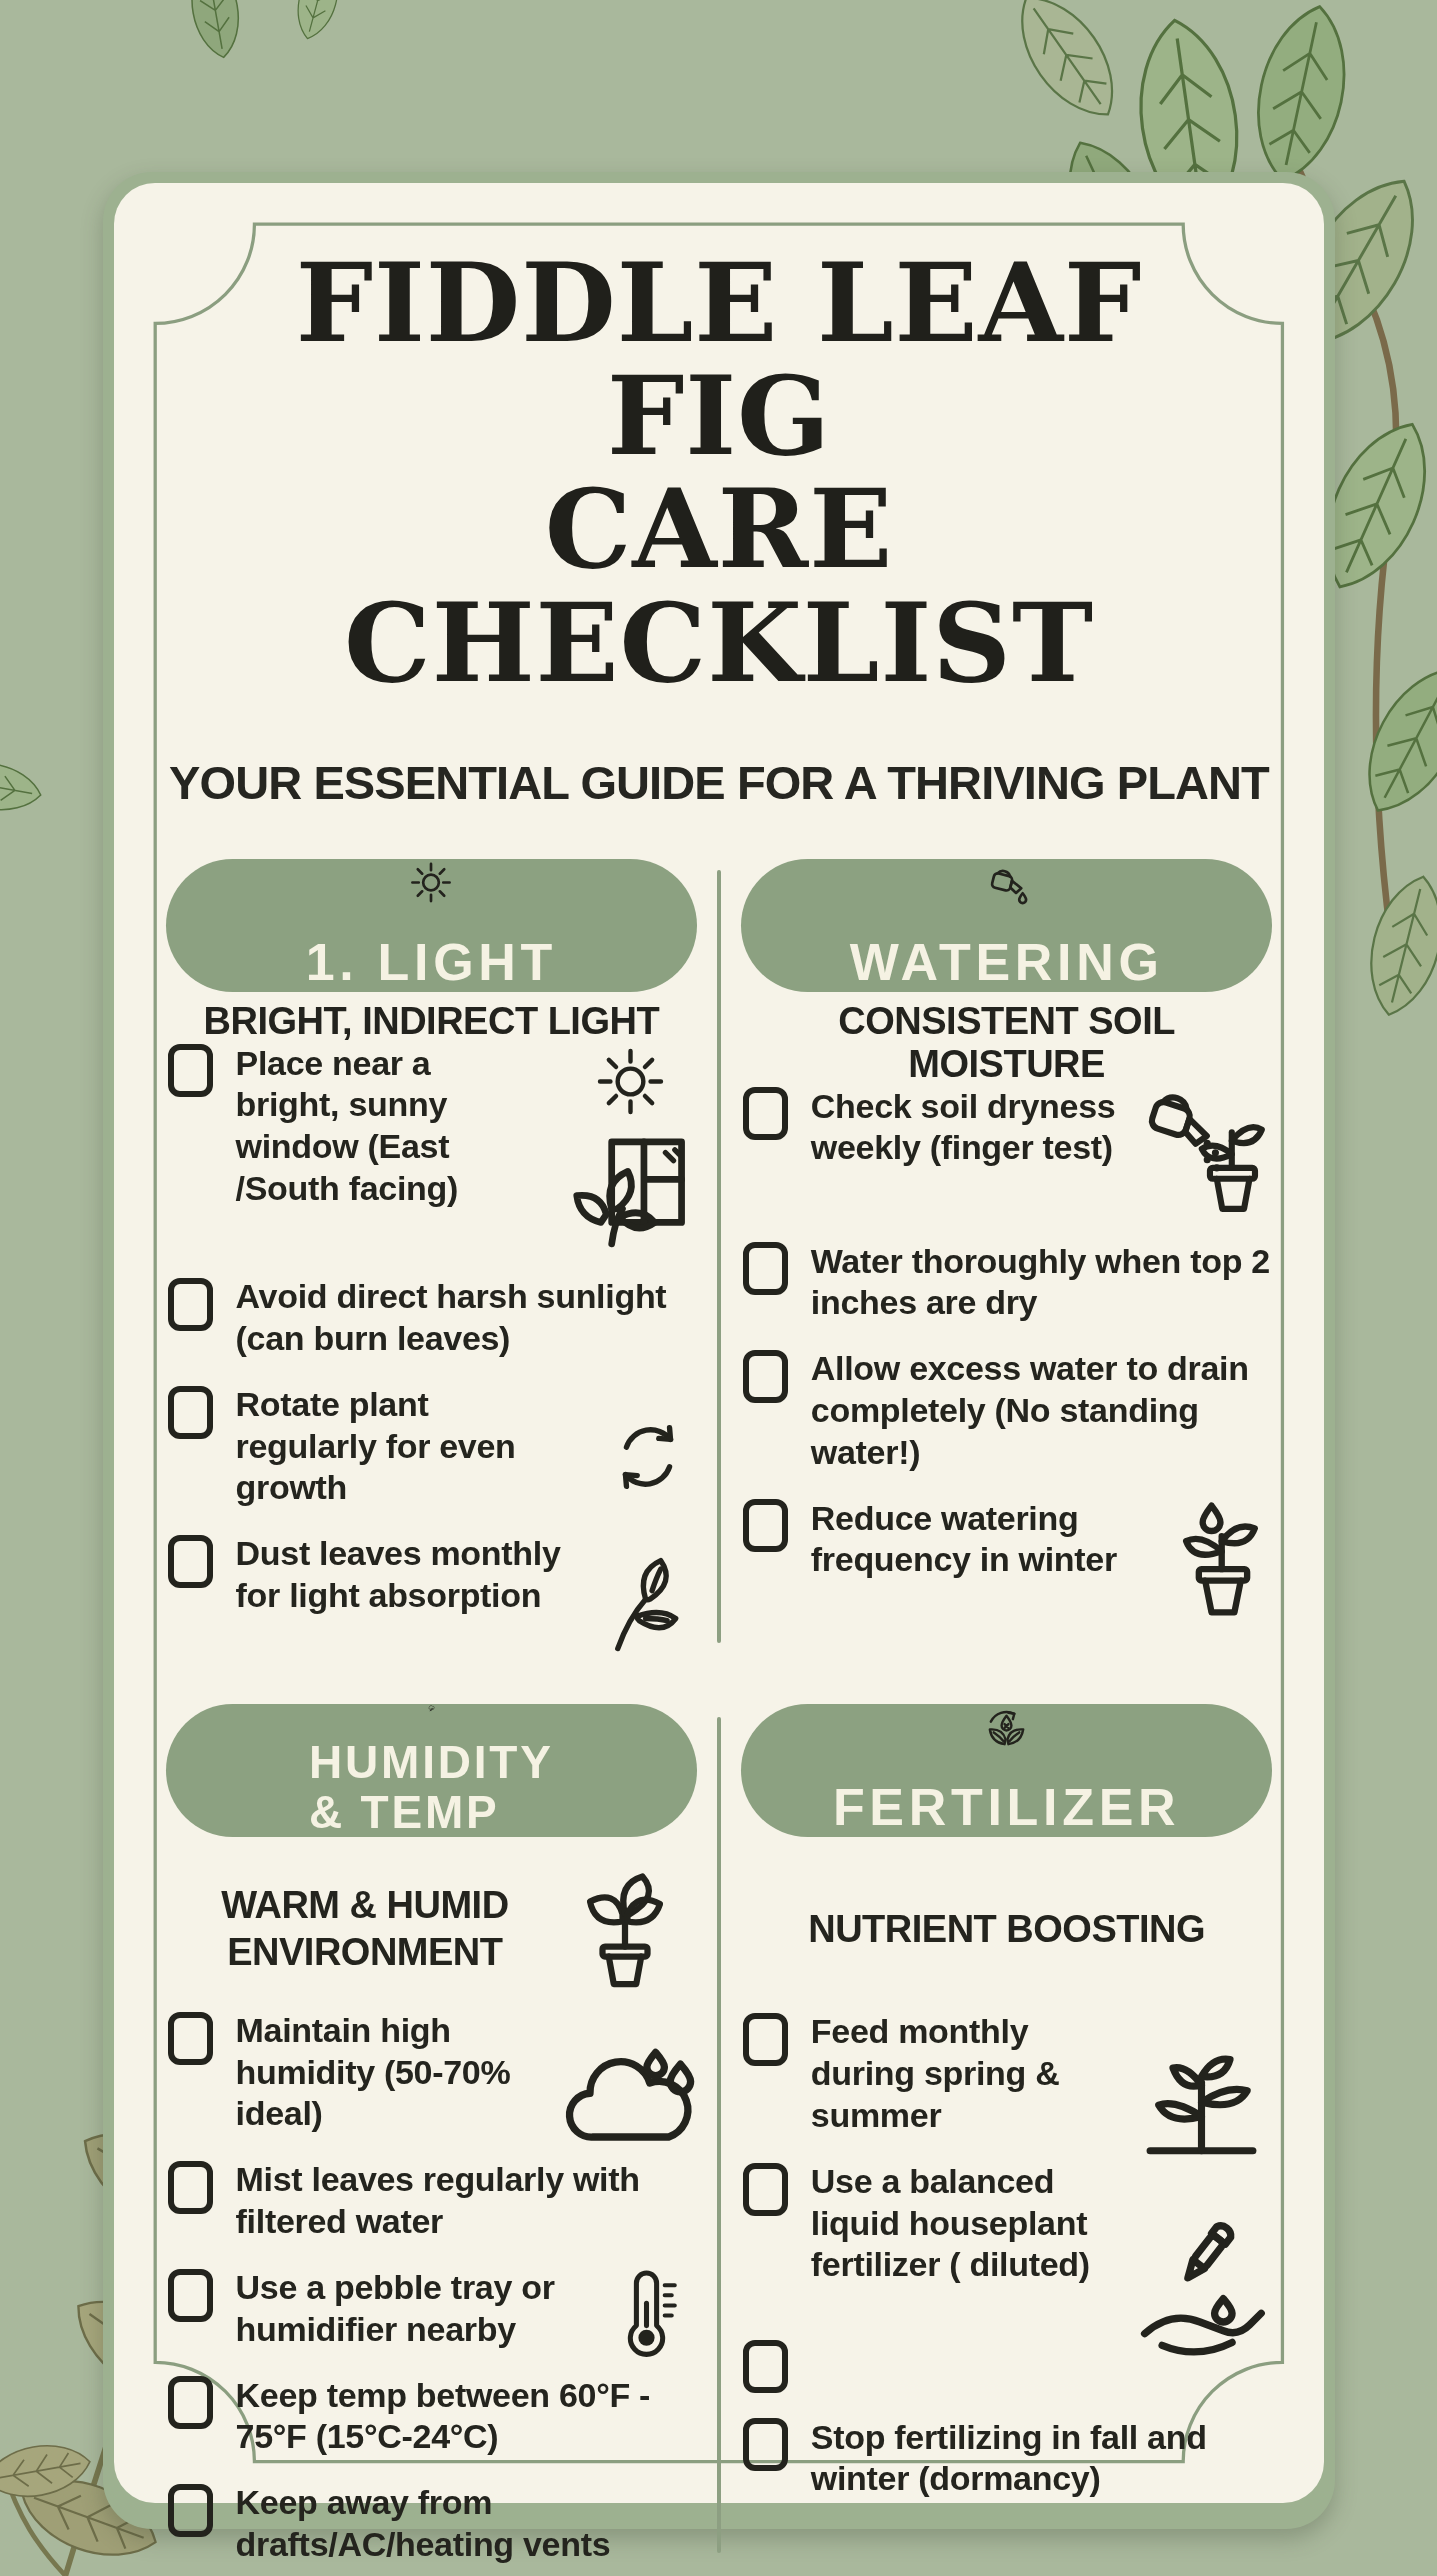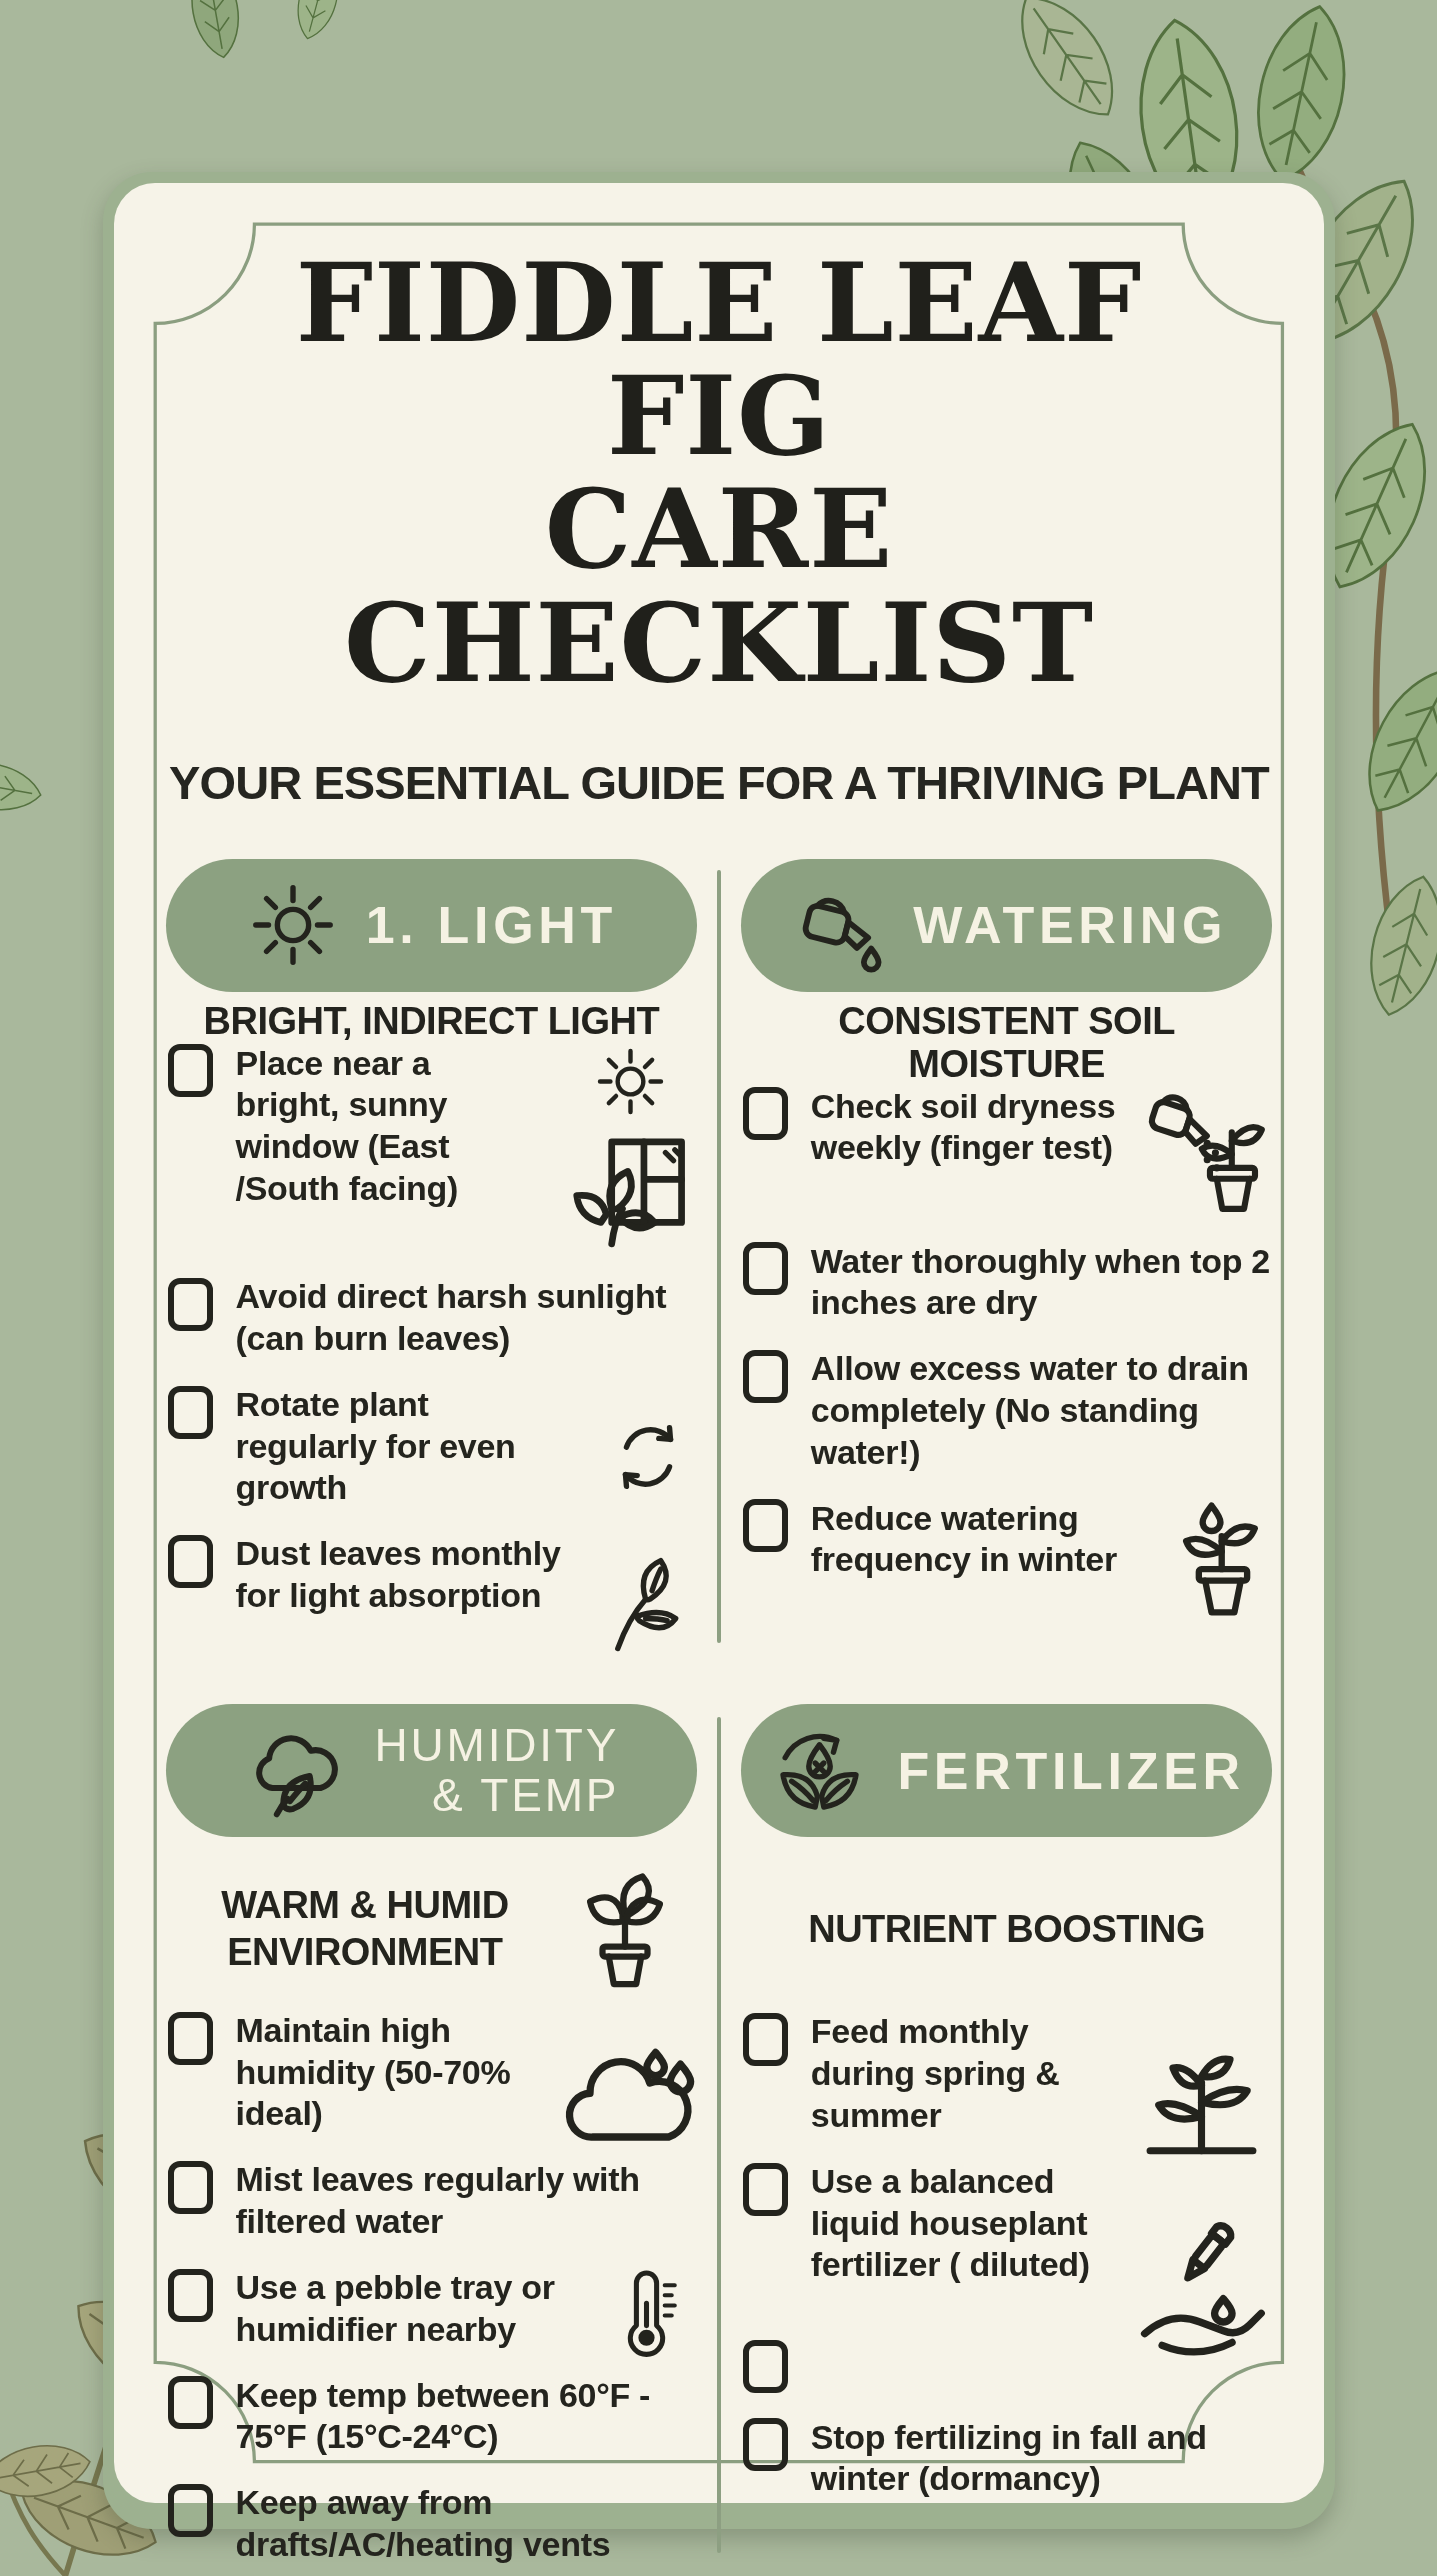--- a/index.html
+++ b/index.html
@@ -40,23 +40,24 @@
   .grid{
     display:grid;grid-template-columns:1fr 3.7px 1fr;column-gap:20.6px;row-gap:49px;
     width:100%;margin-top:49px;
   }
   .vdiv{width:3.3px;height:97%;background:#8d9f82;border-radius:1.9px;justify-self:center;align-self:center}
   .sec{display:flex;flex-direction:column}
   .pill{
     height:133px;border-radius:75px;background:#8ca181;
     display:flex;align-items:center;justify-content:center;gap:26px;
     color:#f5f2e3;
+    flex-direction:column;
   }
   .plabel{font-size:52px;font-weight:700;letter-spacing:4.7px}
-  .plabel2{font-size:46px;font-weight:400;letter-spacing:2.8px;line-height:1.08;text-align:right}
+  .plabel2{font-size:46px;font-weight:700;letter-spacing:2.8px;line-height:1.08;text-align:left}
   .subhead{
     margin-top:8px;text-align:center;font-size:38px;font-weight:700;
     letter-spacing:-0.5px;color:#23231e;
   }
   .subhead-row{display:flex;align-items:center;justify-content:center;gap:13px;margin-top:17px;min-height:150px}
   .subhead-row .sh2{font-size:38px;font-weight:700;letter-spacing:-0.5px;text-align:center;max-width:374px;line-height:1.25}
   .items{display:flex;flex-direction:column;gap:24px;padding:0 1.9px}
   .item{display:flex;gap:22.5px;align-items:flex-start}
   .cb{
     flex:0 0 45px;width:45px;height:53px;box-sizing:border-box;

